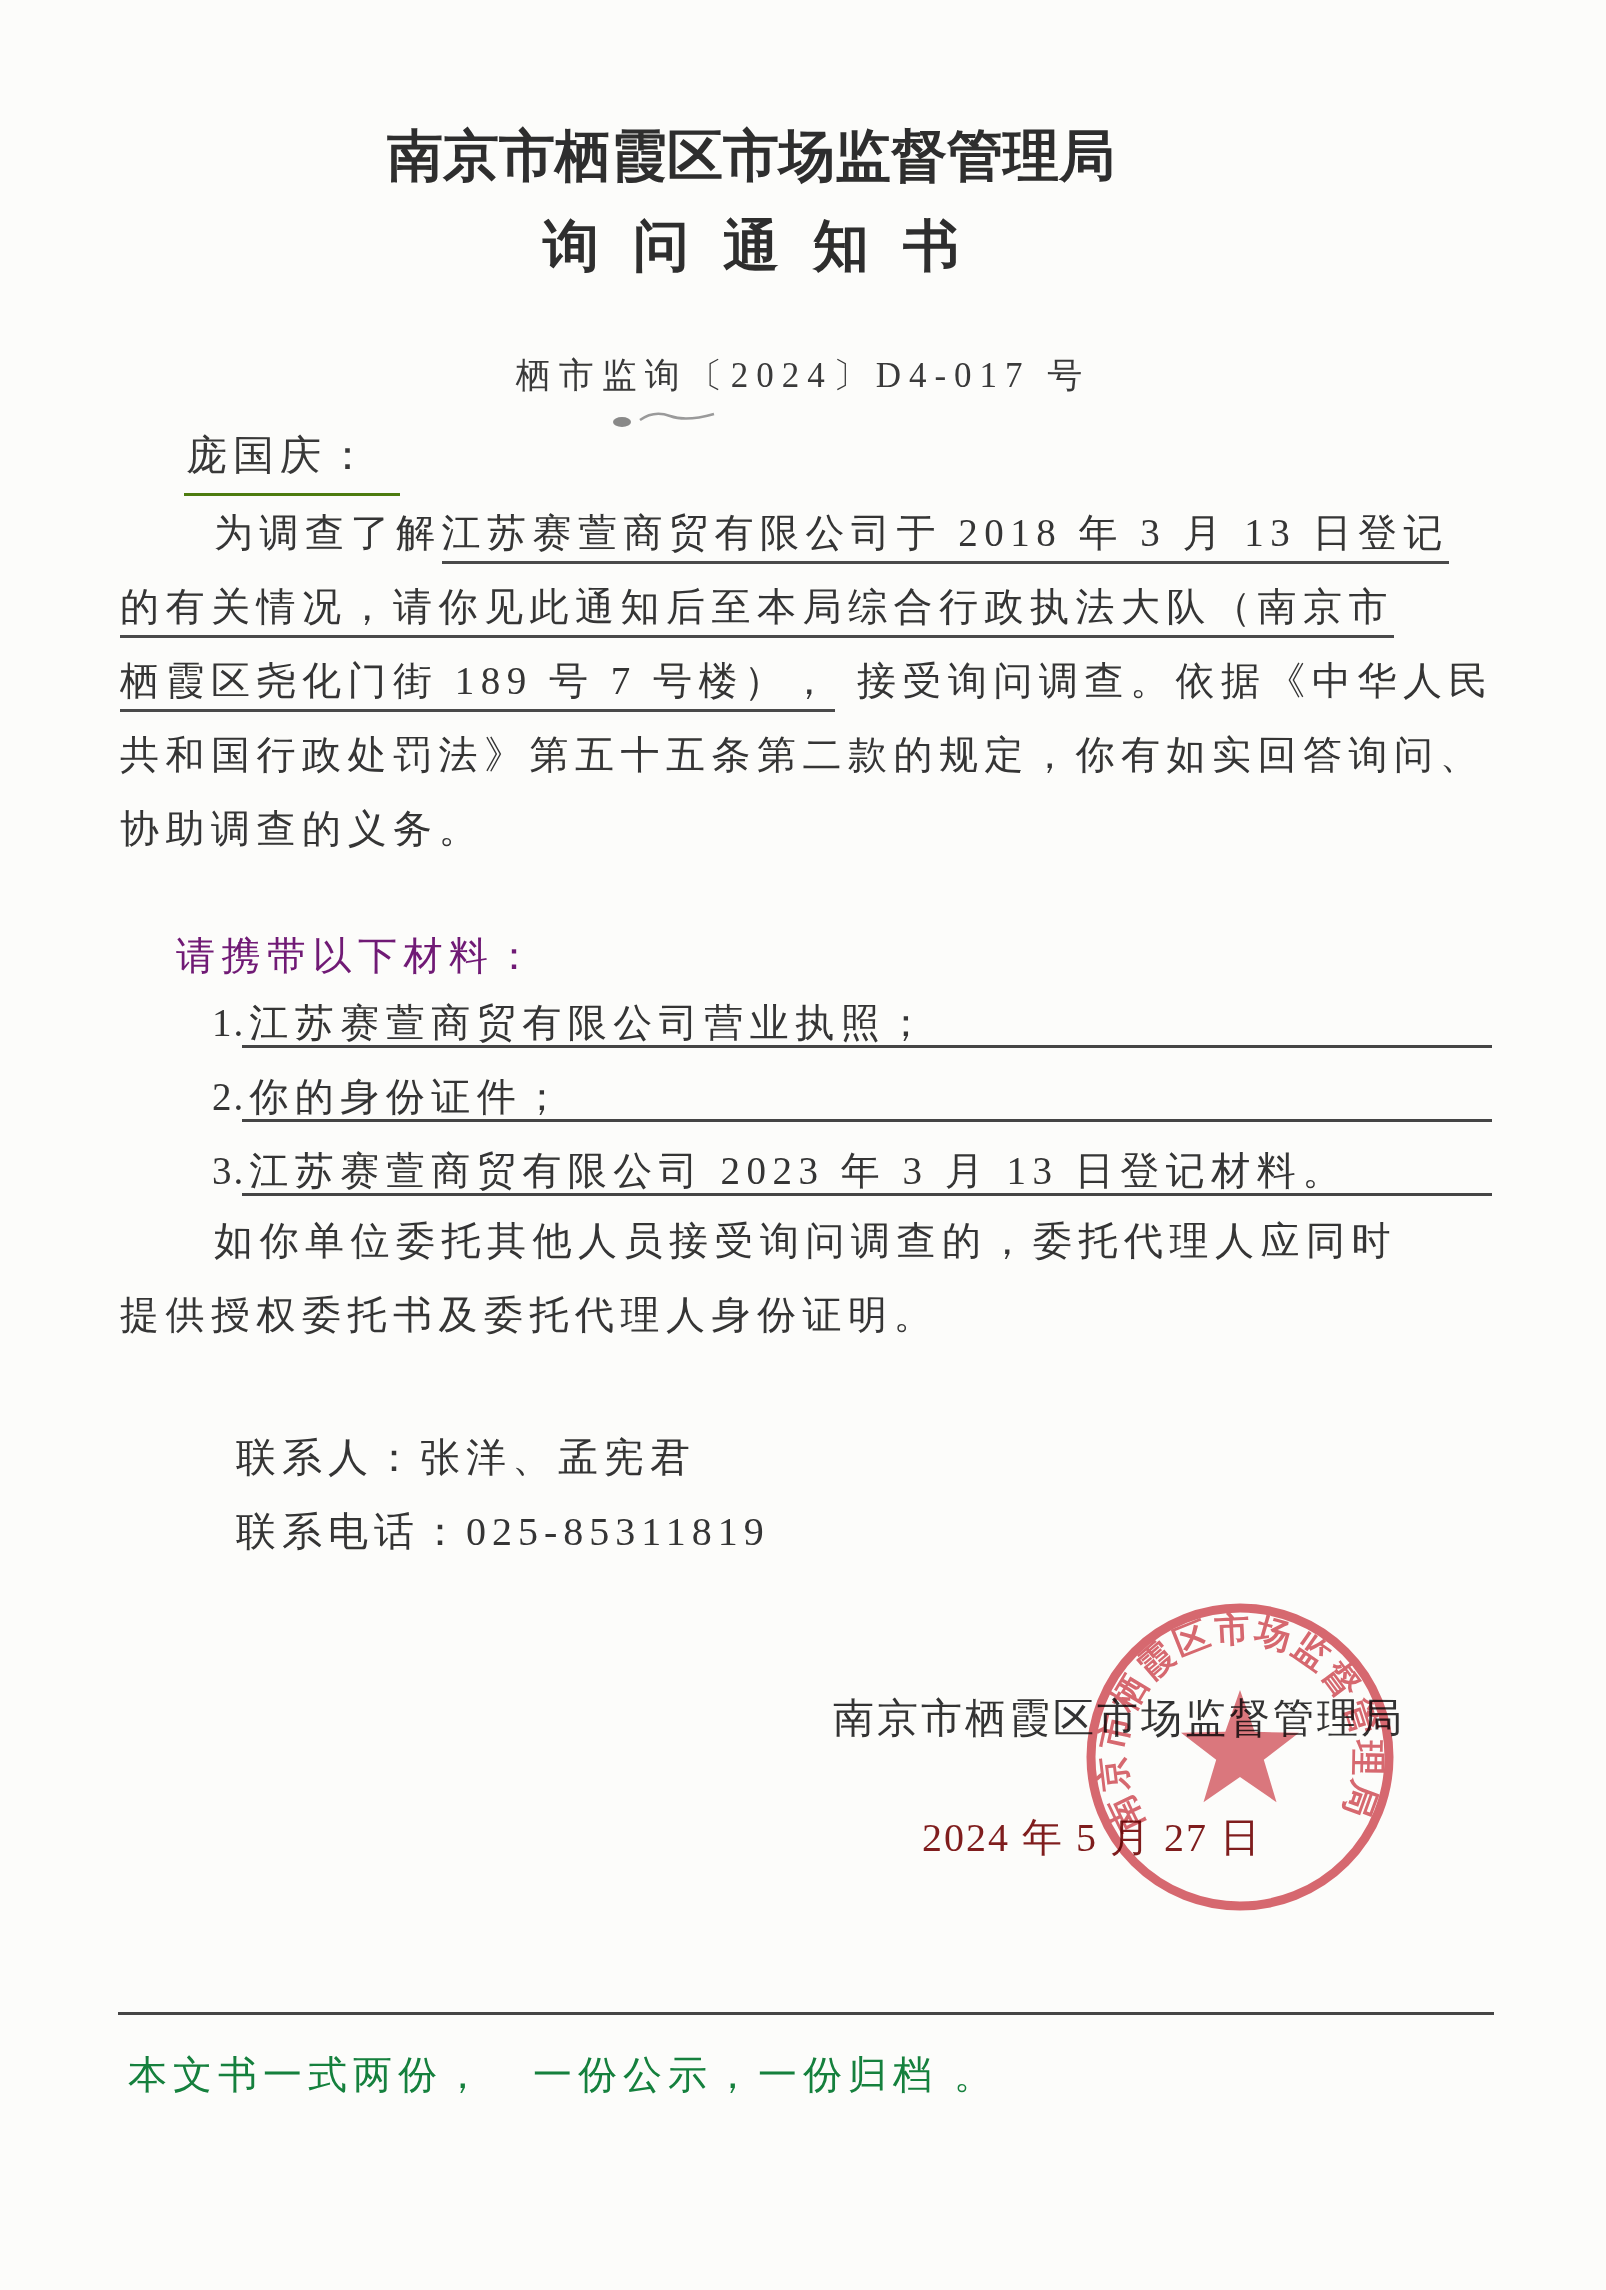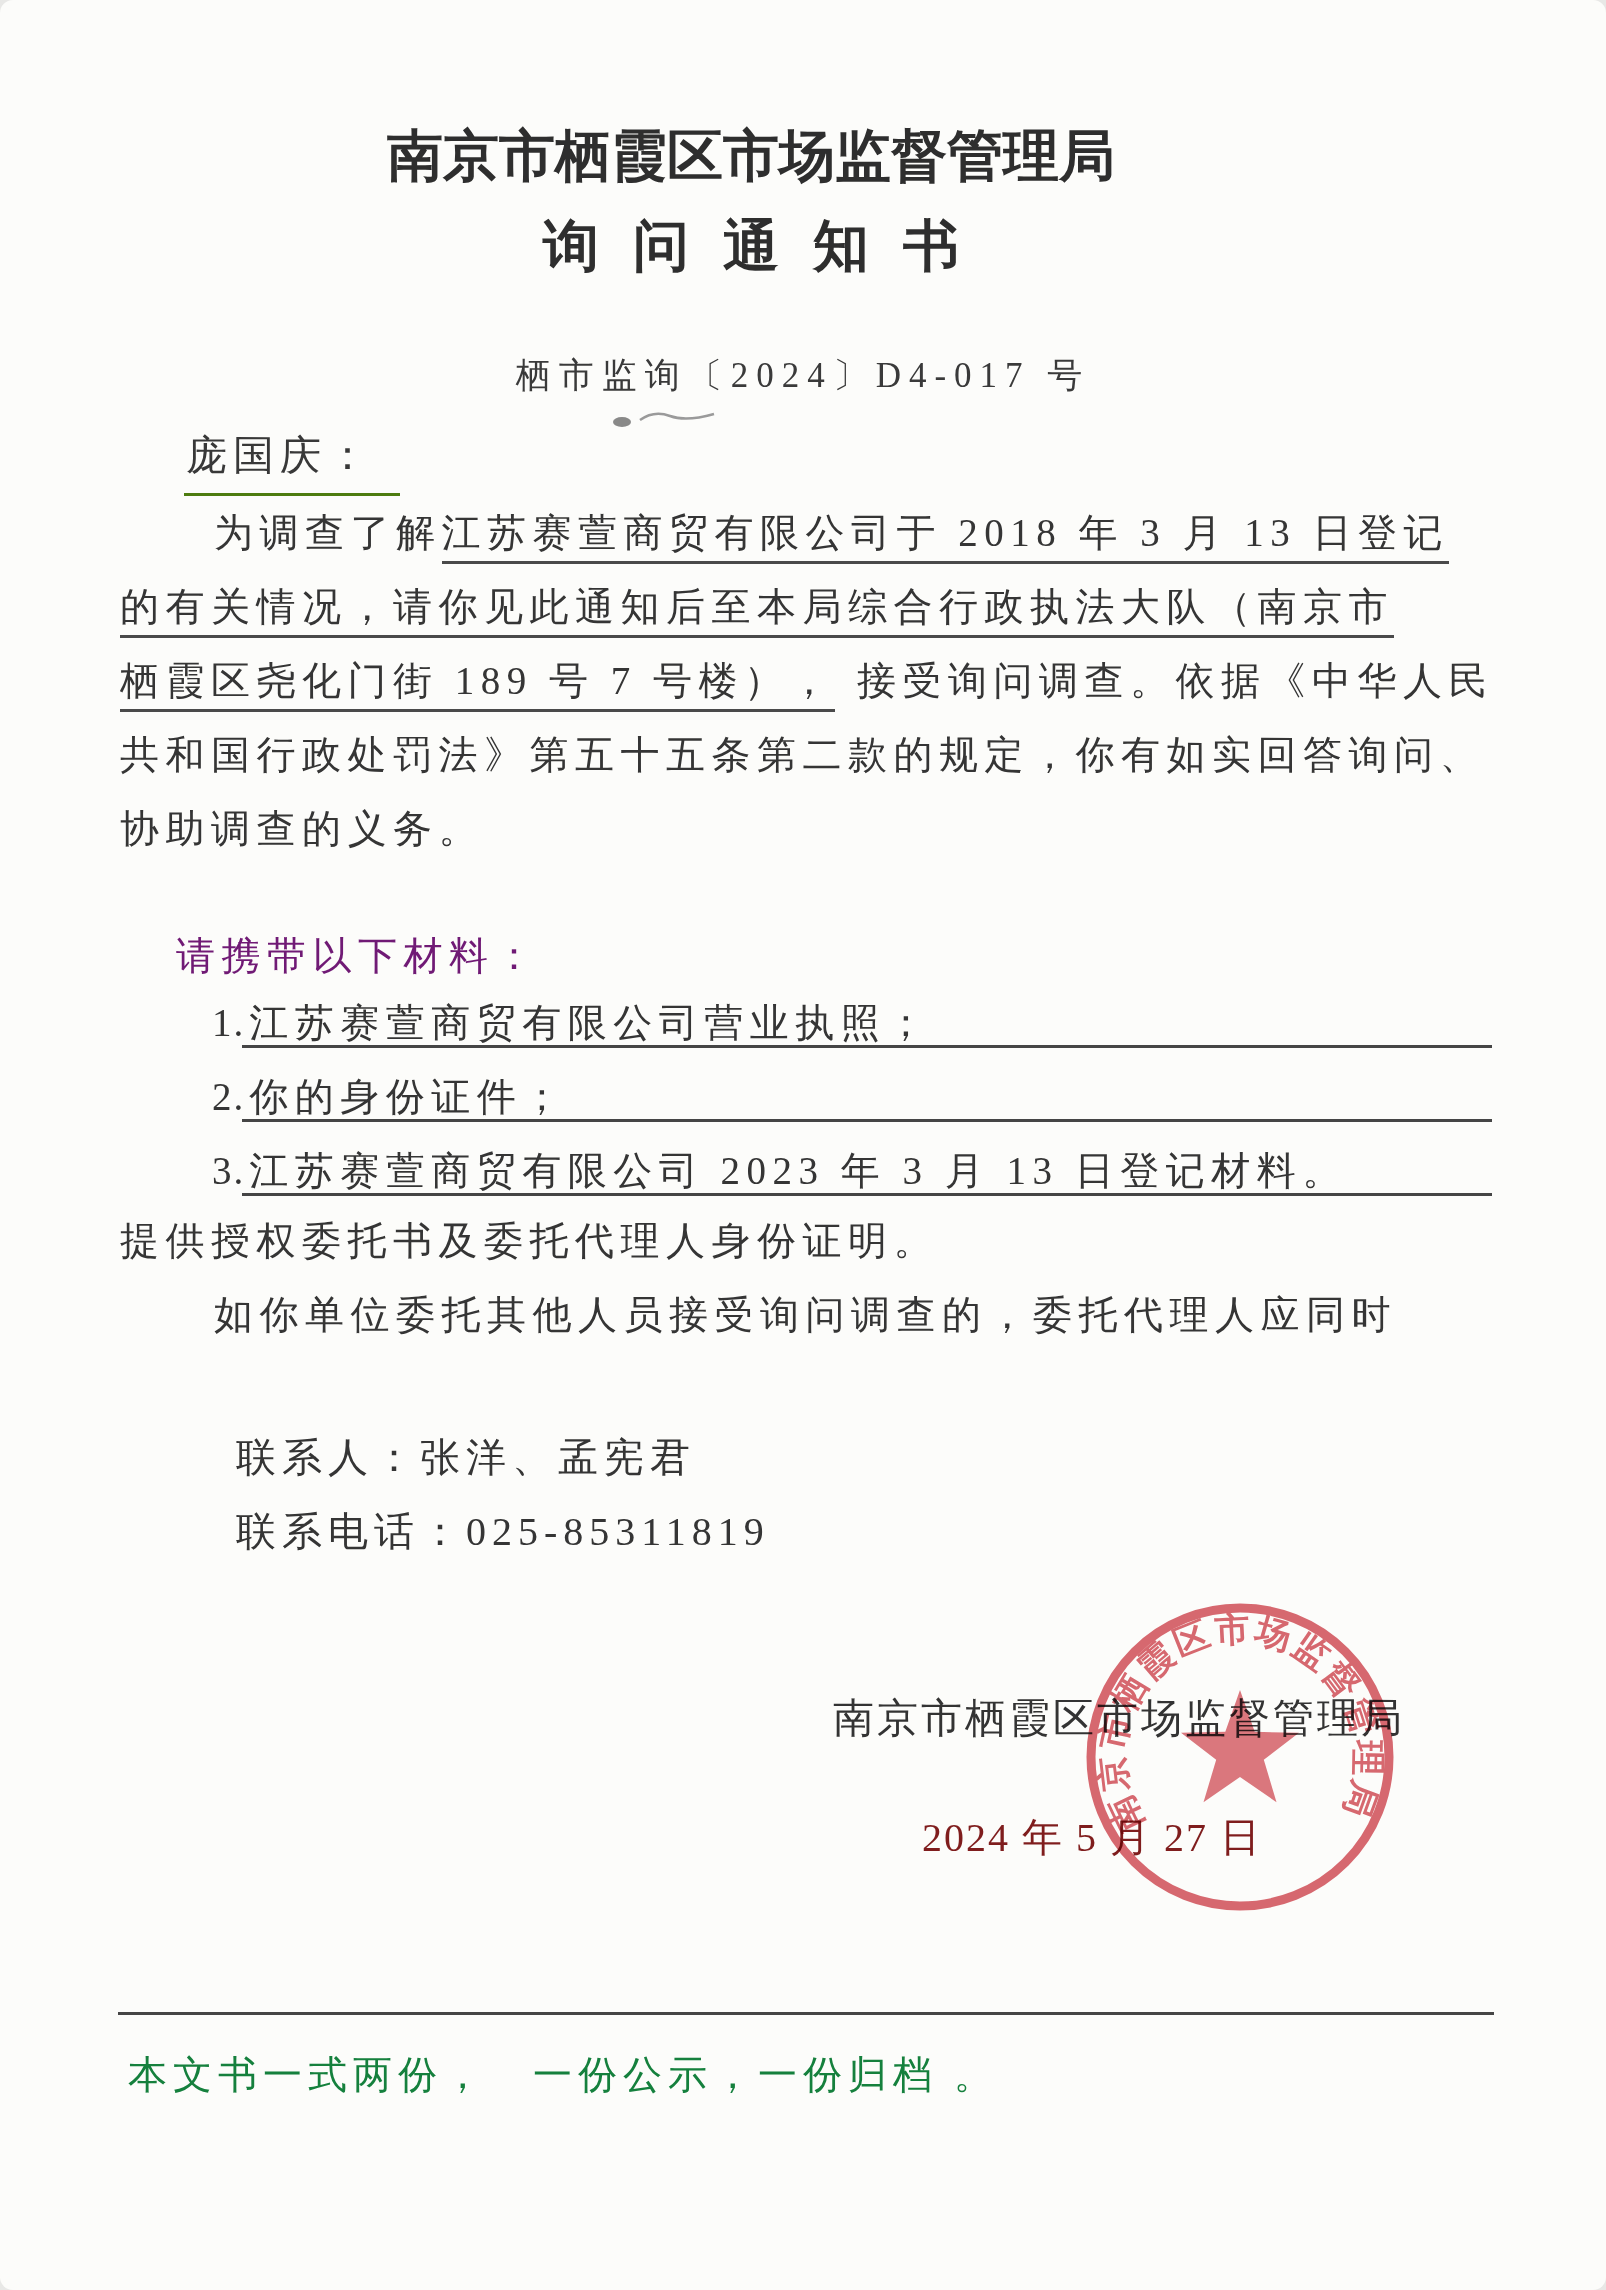--- a/index.html
+++ b/index.html
@@ -4,21 +4,20 @@
 <style>
   html,body{margin:0;padding:0;background:#e8e8e6;}
   .page{
     position:relative;
     width:1606px;height:2290px;
     margin:0 auto;
     background:#fcfcfa;
     overflow:hidden;
     color:#333;
     font-family:"Liberation Serif","DejaVu Serif",serif;
-    border-radius:13px;
   }
   .abs{position:absolute;}
   .center{left:0;width:100%;text-align:center;}
 
   .title{
     font-family:"Liberation Sans","DejaVu Sans",sans-serif;
     font-weight:bold;color:#2e2e2e;
     font-size:56px;line-height:1.15;
     transform:translateX(-52px);
   }
@@ -116,25 +115,25 @@
       <span class="mnum">2.</span><span>你的身份证件；</span>
       <span class="rule"></span>
     </div>
     <div class="mrow">
       <span class="mnum">3.</span><span>江苏赛萱商贸有限公司 2023 年 3 月 13 日登记材料。</span>
       <span class="rule"></span>
     </div>
   </div>
 
   <div class="abs bodyblock" style="top:1204px;">
+    <div class="bline indent2">
+      <span>如你单位委托其他人员接受询问调查的，委托代理人应同时</span>
+    </div>
     <div class="bline">
       <span>提供授权委托书及委托代理人身份证明。</span>
-    </div>
-    <div class="bline indent2">
-      <span>如你单位委托其他人员接受询问调查的，委托代理人应同时</span>
     </div>
   </div>
 
   <div class="abs contact" style="top:1421px;">
     <div class="cline">
       <span>联系人：</span><span>张洋、孟宪君</span>
     </div>
     <div class="cline">
       <span>联系电话：</span><span>025-85311819</span>
     </div>

